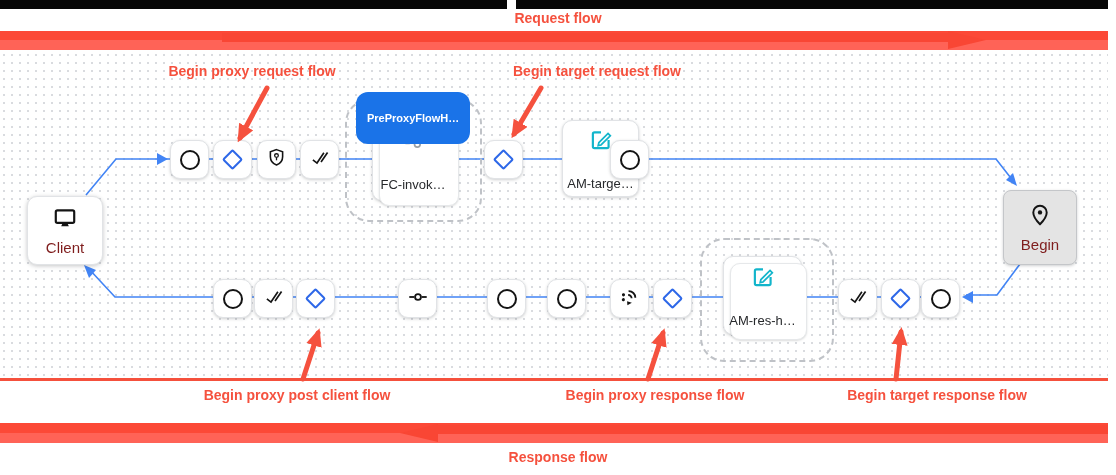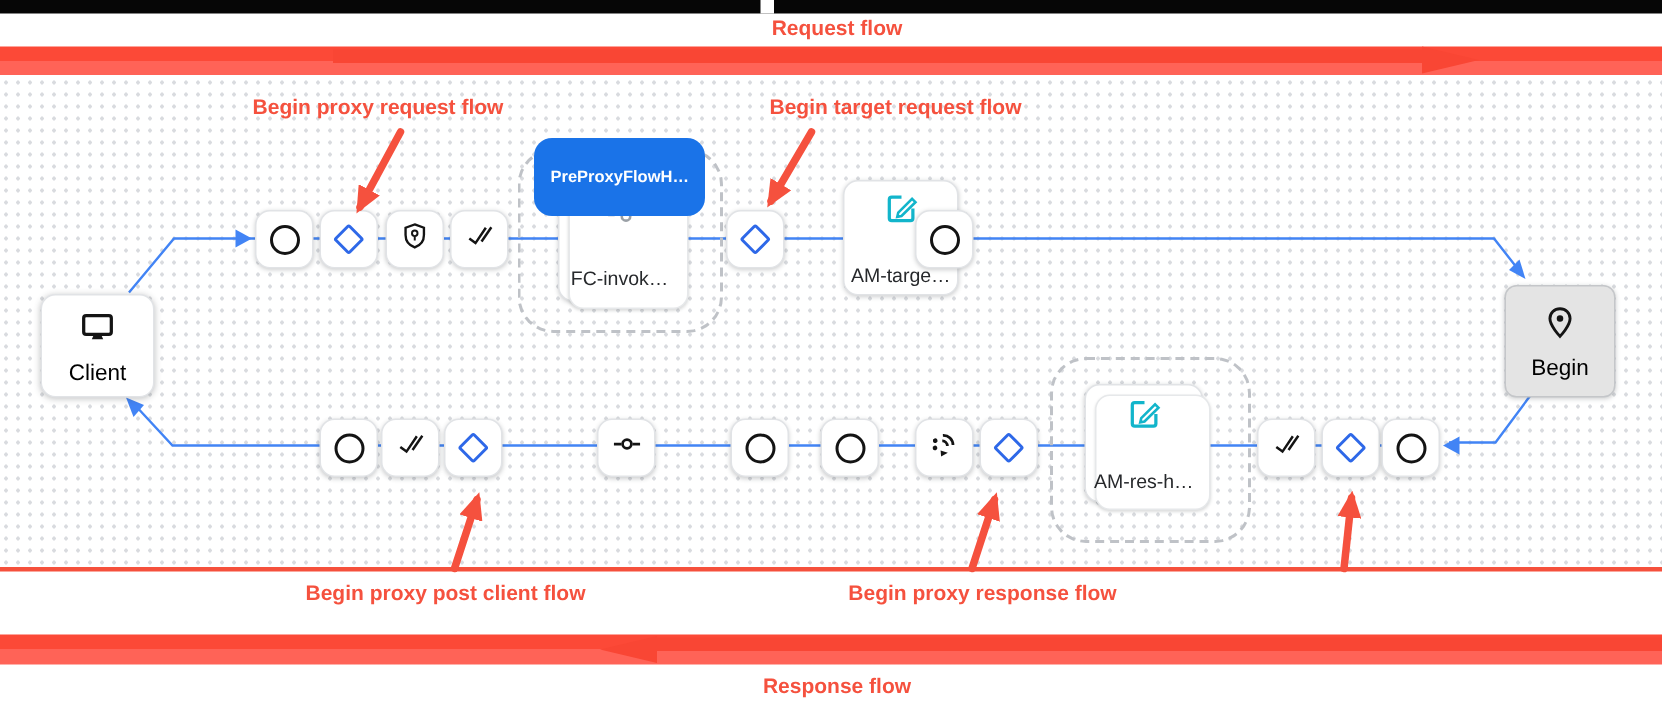--- a/index.html
+++ b/index.html
@@ -30,21 +30,21 @@
   .policy-node{position:absolute;background:#fff;border:1px solid #e1e3e6;border-radius:10px;
     box-shadow:0 1px 3px rgba(60,64,67,.25);z-index:3;display:flex;flex-direction:column;
     align-items:center;justify-content:center;gap:19px;}
   .policy-node.stacked::after{content:"";position:absolute;left:6px;top:6px;right:-6px;bottom:-6px;
     background:#fff;border:1px solid #e6e8ea;border-radius:10px;z-index:-1;box-shadow:0 1px 2px rgba(60,64,67,.18);}
   .policy-label{font-size:13px;color:#27292c;white-space:nowrap;}
   .endpoint-node{position:absolute;border-radius:10px;z-index:3;display:flex;flex-direction:column;
     align-items:center;justify-content:center;gap:4px;}
   .endpoint-node.client{background:#fff;border:1px solid #e1e3e6;box-shadow:0 1px 4px rgba(60,64,67,.3);}
   .endpoint-node.target{background:#e4e4e4;border:1px solid #c4c6c9;box-shadow:0 1px 3px rgba(60,64,67,.25);border-radius:8px;}
-  .endpoint-label{font-size:15px;color:#000000;}
+  .endpoint-label{font-size:15px;color:#7f1d1d;}
   .ic-circle{width:16px;height:16px;border:2px solid #141414;border-radius:50%;}
   .ic-diamond{width:11px;height:11px;border:2px solid #2e68e8;border-radius:2px;transform:rotate(45deg);}
 </style>
 </head>
 <body>
 
 <div id="canvas">
 
   <div class="top-black-bar"></div>
   <div class="top-black-gap"></div>
@@ -207,20 +207,21 @@
       <span class="ic-diamond"></span>
     </div>
   <div class="step-node" style="left:921px;top:279px;">
       <span class="ic-circle"></span>
     </div>
 
   <div class="callout-label" style="left:597px;top:63px;">Begin target request flow</div>
   <div class="callout-label" style="left:252px;top:63px;">Begin proxy request flow</div>
   <div class="callout-label" style="left:297px;top:387px;">Begin proxy post client flow</div>
   <div class="callout-label" style="left:655px;top:387px;">Begin proxy response flow</div>
+  <div class="callout-label" style="left:937px;top:387px;">Begin target response flow</div>
 
   <svg class="red-arrows" width="1116" height="475" viewBox="0 0 1116 475">
     <defs>
       <marker id="redhead" markerUnits="userSpaceOnUse" markerWidth="18" markerHeight="16" refX="13" refY="8" orient="auto">
         <polygon points="0,0 18,8 0,16" fill="#f5513e"></polygon>
       </marker>
     </defs>
     <g stroke="#f5513e" stroke-width="5" fill="none" stroke-linecap="round">
       <path d="M267 88 L240 138" marker-end="url(#redhead)"></path>
       <path d="M541 88 L514 134" marker-end="url(#redhead)"></path>

